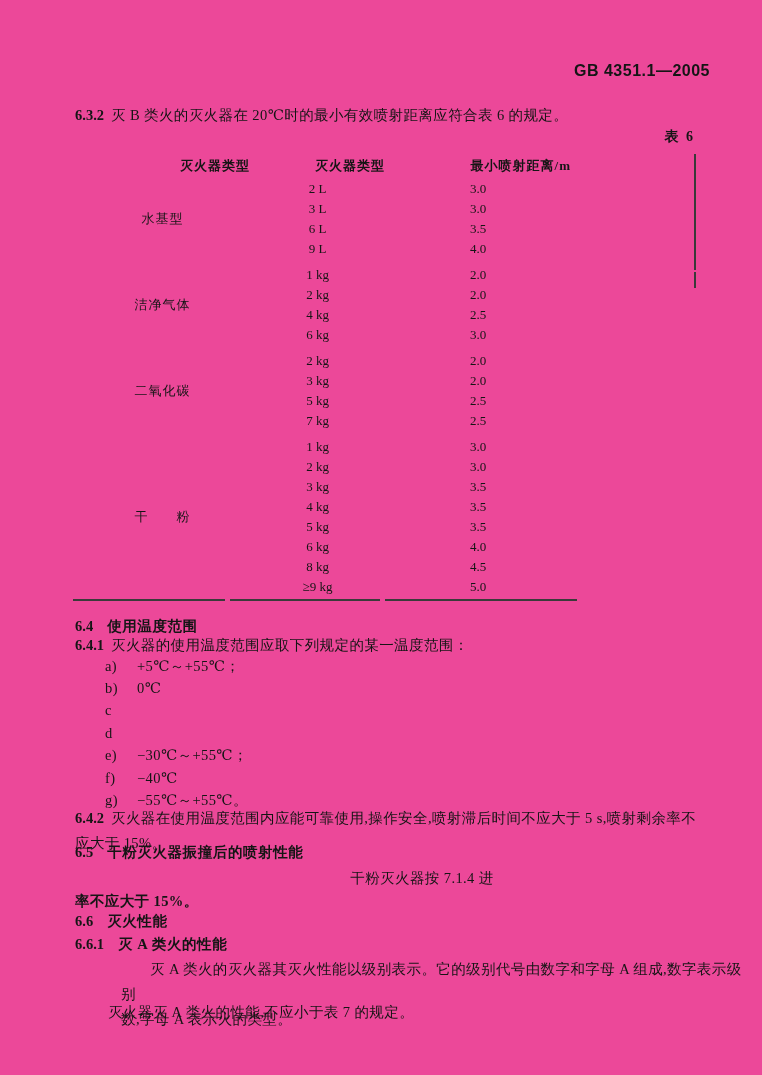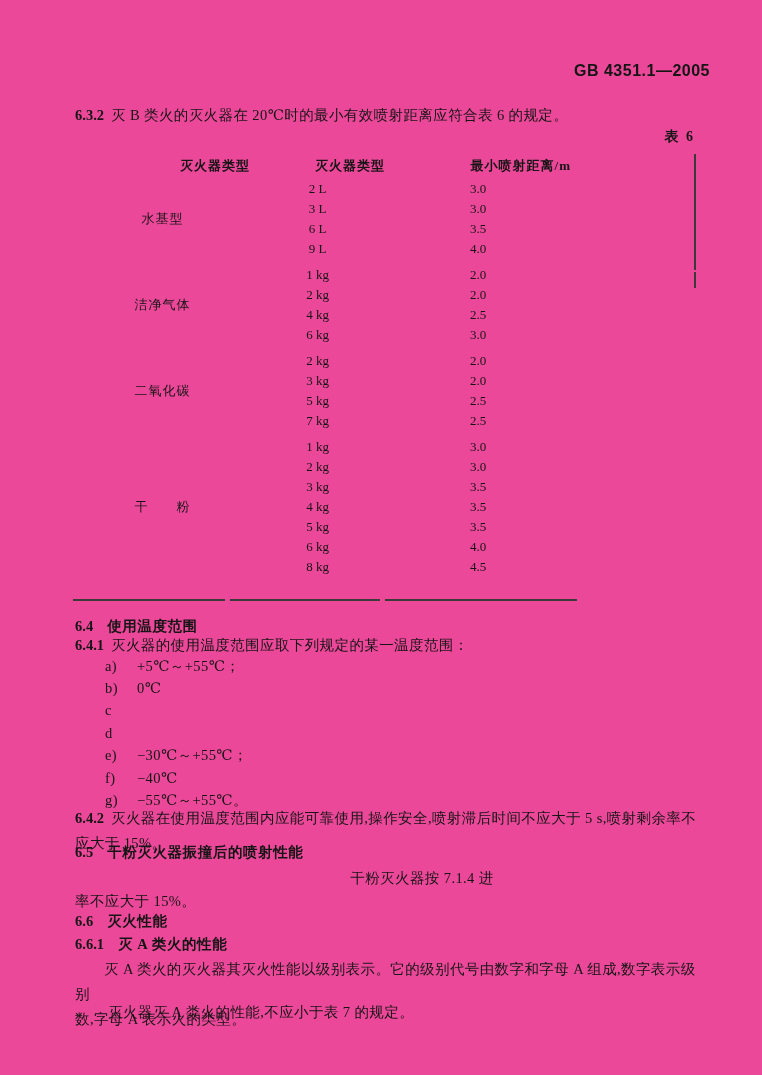--- a/index.html
+++ b/index.html
@@ -158,20 +158,24 @@
               <div class="tc-dist">3.5</div>
             </div>
             <div class="trow">
               <div class="tc-qty">6 kg</div>
               <div class="tc-dist">4.0</div>
             </div>
             <div class="trow">
               <div class="tc-qty">8 kg</div>
               <div class="tc-dist">4.5</div>
             </div>
+            <div class="trow">
+              <div class="tc-qty">≥9 kg</div>
+              <div class="tc-dist">5.0</div>
+            </div>
           </div>
         </div>
       </div>
   </div>
 
   <div class="abs rule" style="left:694px;top:154px;width:2px;height:116px;"></div>
   <div class="abs rule" style="left:694px;top:272px;width:2px;height:16px;"></div>
 
   <div class="abs rule" style="left:73px;top:599px;width:152px;height:2px;"></div>
   <div class="abs rule" style="left:230px;top:599px;width:150px;height:2px;"></div>
@@ -218,28 +222,28 @@
 
   <div class="abs para" style="top:806px;">
     <span class="fixedline"><span class="num">6.4.2</span><span>灭火器在使用温度范围内应能可靠使用,操作安全,喷射滞后时间不应大于 5 s,喷射剩余率不</span></span>
     <span class="fixedline">应大于 15%。</span>
   </div>
 
   <div class="abs heading" style="top:843px;">
     <span class="num">6.5</span><span>干粉灭火器振撞后的喷射性能</span>
   </div>
   <div class="abs para indent1" style="top:866px;text-align:center;">干粉灭火器按 7.1.4 进</div>
-  <div class="abs para" style="top:889px;">率不应大于 15%。</div>
+  <div class="abs para" style="top:889px;font-weight:bold;">率不应大于 15%。</div>
 
   <div class="abs heading" style="top:912px;">
     <span class="num">6.6</span><span>灭火性能</span>
   </div>
 
   <div class="abs heading" style="top:935px;">
     <span class="num">6.6.1</span><span>灭 A 类火的性能</span>
   </div>
-  <div class="abs para" style="top:957px;">
+  <div class="abs para" style="top:957px;margin-left:46px;">
     <span class="fixedline" style="text-indent:2em;">灭 A 类火的灭火器其灭火性能以级别表示。它的级别代号由数字和字母 A 组成,数字表示级别</span>
     <span class="fixedline">数,字母 A 表示火的类型。</span>
   </div>
   <div class="abs para indent1" style="top:1000px;">灭火器灭 A 类火的性能,不应小于表 7 的规定。</div>
 
 </div>
 
 </body></html>

